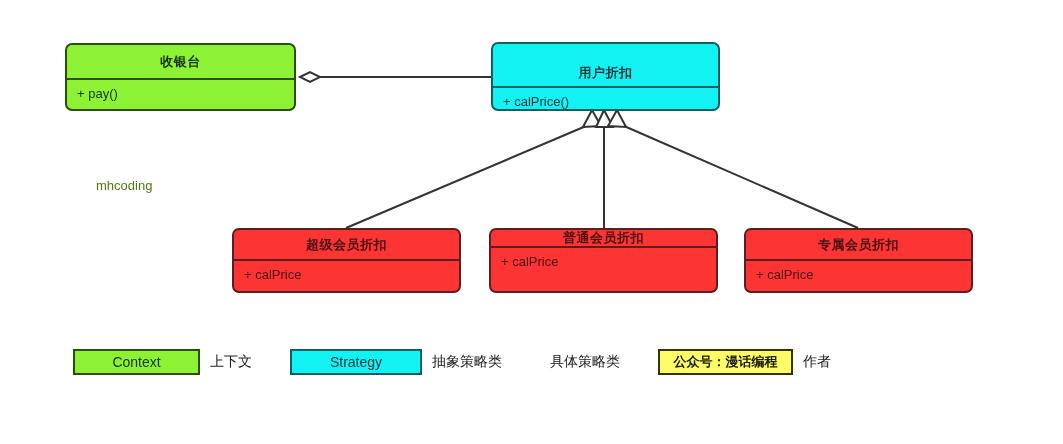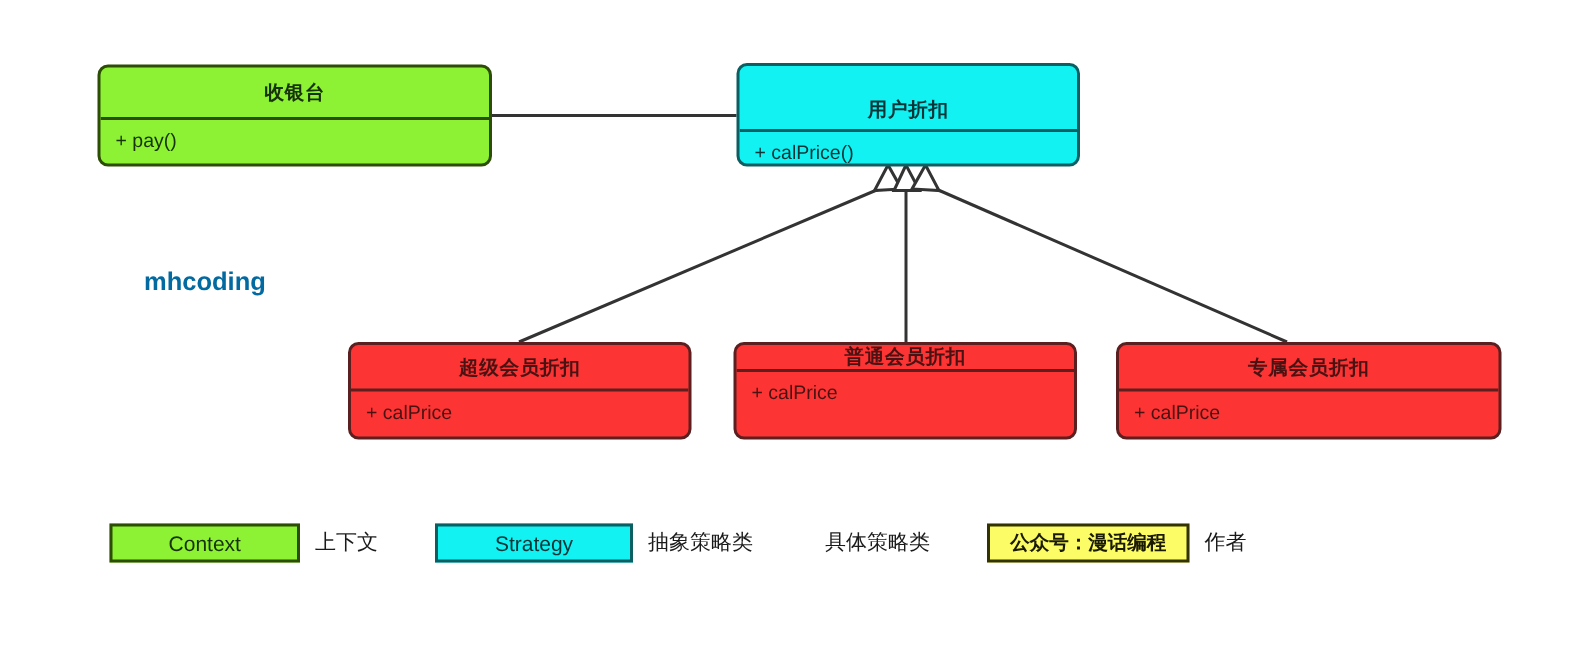--- a/index.html
+++ b/index.html
@@ -76,24 +76,23 @@
     background: #FC3434;
     border-color: #5c1f1f;
   }
   .cls-concrete .uml-divider { background: #5c1f1f; }
   .cls-concrete .uml-title,
   .cls-concrete .uml-members { color: #4a1212; }
 
   
   .watermark {
     position: absolute;
-    font-size: 17px;
-    color: #0369a1;
+    font-size: 13px;
+    color: #4d7c0f;
     white-space: nowrap;
-    font-weight: bold;
   }
 
   
   .legend {
     position: absolute;
     left: 73px;
     top: 349px;
     display: flex;
     align-items: center;
   }
@@ -166,21 +165,21 @@
       <line x1="604" y1="228" x2="604" y2="126" stroke="#333333" stroke-width="2"></line>
       <polygon points="604,110 596,127 613,127" fill="#ffffff" stroke="#333333" stroke-width="2"></polygon>
     </g>
 
     <g>
       <line x1="858" y1="228" x2="624" y2="126" stroke="#333333" stroke-width="2"></line>
       <polygon points="617,110 608,126 626,127" fill="#ffffff" stroke="#333333" stroke-width="2"></polygon>
     </g>
   </svg>
 
-  <div class="uml-class cls-context" style="left:65px; top:43px; width:263px; height:68px;">
+  <div class="uml-class cls-context" style="left:65px; top:43px; width:231px; height:68px;">
     <div class="uml-title" style="height:33px;">收银台</div>
     <div class="uml-divider"></div>
     <div class="uml-members">+ pay()</div>
   </div>
 
   <div class="uml-class cls-strategy" style="left:491px; top:42px; width:229px; height:69px;">
     <div class="uml-title" style="height:34px;margin-top:15px;">用户折扣</div>
     <div class="uml-divider"></div>
     <div class="uml-members">+ calPrice()</div>
   </div>
@@ -190,21 +189,21 @@
     <div class="uml-divider"></div>
     <div class="uml-members">+ calPrice</div>
   </div>
 
   <div class="uml-class cls-concrete" style="left:489px; top:228px; width:229px; height:65px;">
     <div class="uml-title" style="height:16px;">普通会员折扣</div>
     <div class="uml-divider"></div>
     <div class="uml-members">+ calPrice</div>
   </div>
 
-  <div class="uml-class cls-concrete" style="left:744px; top:228px; width:257px; height:65px;">
+  <div class="uml-class cls-concrete" style="left:744px; top:228px; width:229px; height:65px;">
     <div class="uml-title" style="height:29px;">专属会员折扣</div>
     <div class="uml-divider"></div>
     <div class="uml-members">+ calPrice</div>
   </div>
 
   <div class="watermark" style="left:96px; top:178px;">mhcoding</div>
 
   <div class="legend">
 
     <div class="legend-entry">

